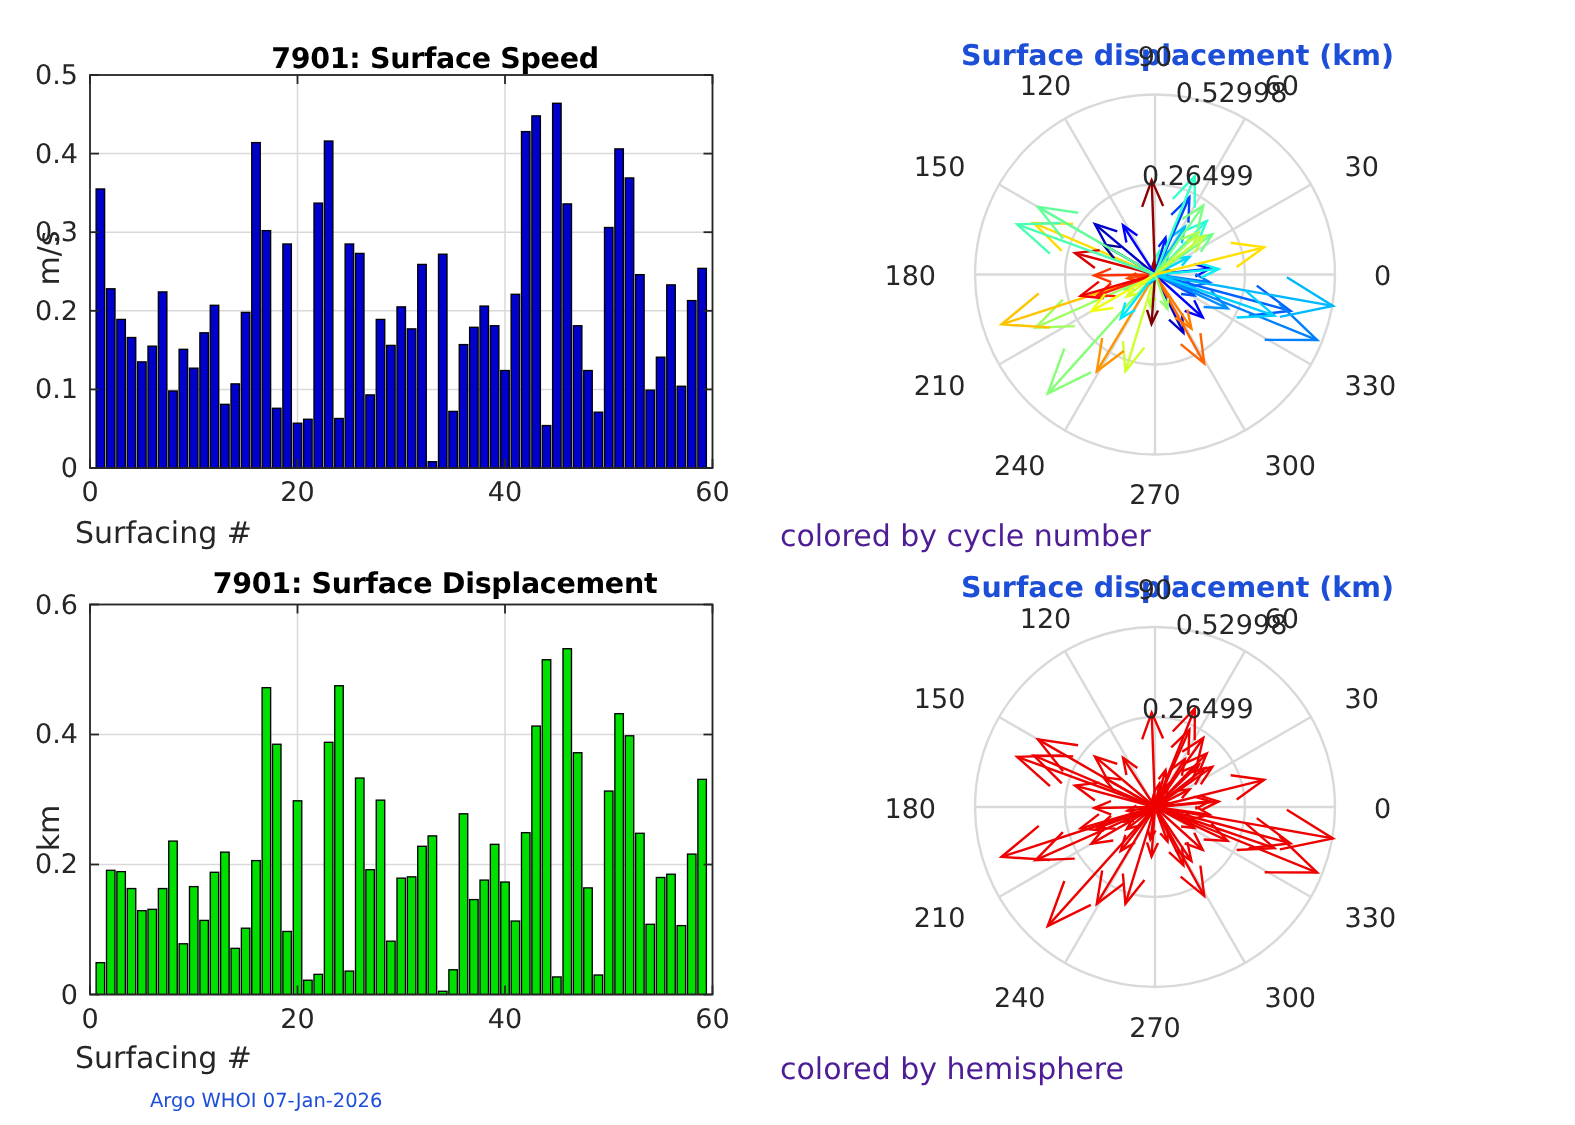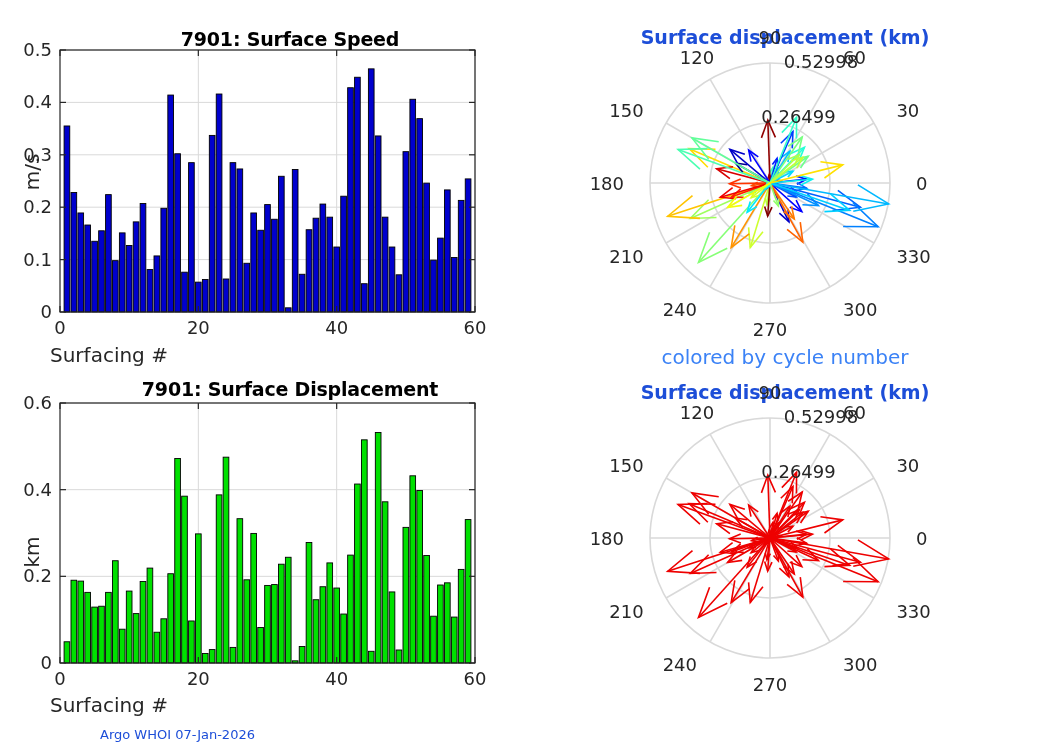--- a/index.html
+++ b/index.html
@@ -40,23 +40,22 @@
   }
   .axis-label-y {
     position: absolute;
     font-size: 20px;
     color: #262626;
     transform-origin: center center;
   }
   .caption {
     position: absolute;
     width: 100%;
-    text-align: center;
     font-size: 20px;
-    color: #3b82f6;
+    color: #4c1d95;
   }
   .footer-stamp {
     position: absolute;
     font-size: 13px;
     color: #1d4ed8;
     white-space: nowrap;
   }
   svg { display: block; overflow: visible; }
   .polar-title {
     position: absolute;
@@ -602,15 +601,16 @@
           <text x="177.0" y="298.4" text-anchor="end" font-size="18" fill="#262626" font-family="&quot;DejaVu Sans&quot;, sans-serif">240</text>
           <text x="250.0" y="318.0" text-anchor="middle" font-size="18" fill="#262626" font-family="&quot;DejaVu Sans&quot;, sans-serif">270</text>
           <text x="323.0" y="298.4" text-anchor="start" font-size="18" fill="#262626" font-family="&quot;DejaVu Sans&quot;, sans-serif">300</text>
           <text x="376.4" y="245.0" text-anchor="start" font-size="18" fill="#262626" font-family="&quot;DejaVu Sans&quot;, sans-serif">330</text>
         </g>
         <g>
           <text x="278.5" y="105.4" text-anchor="middle" font-size="18" fill="#262626" font-family="&quot;DejaVu Sans&quot;, sans-serif">0.26499</text>
           <text x="301.0" y="49.7" text-anchor="middle" font-size="18" fill="#262626" font-family="&quot;DejaVu Sans&quot;, sans-serif">0.52998</text>
         </g>
       </svg>
+    <div class="caption" style="top:325px; left:0; width:530px;">colored by hemisphere</div>
   </div>
 
 </div>
 
 </body></html>

